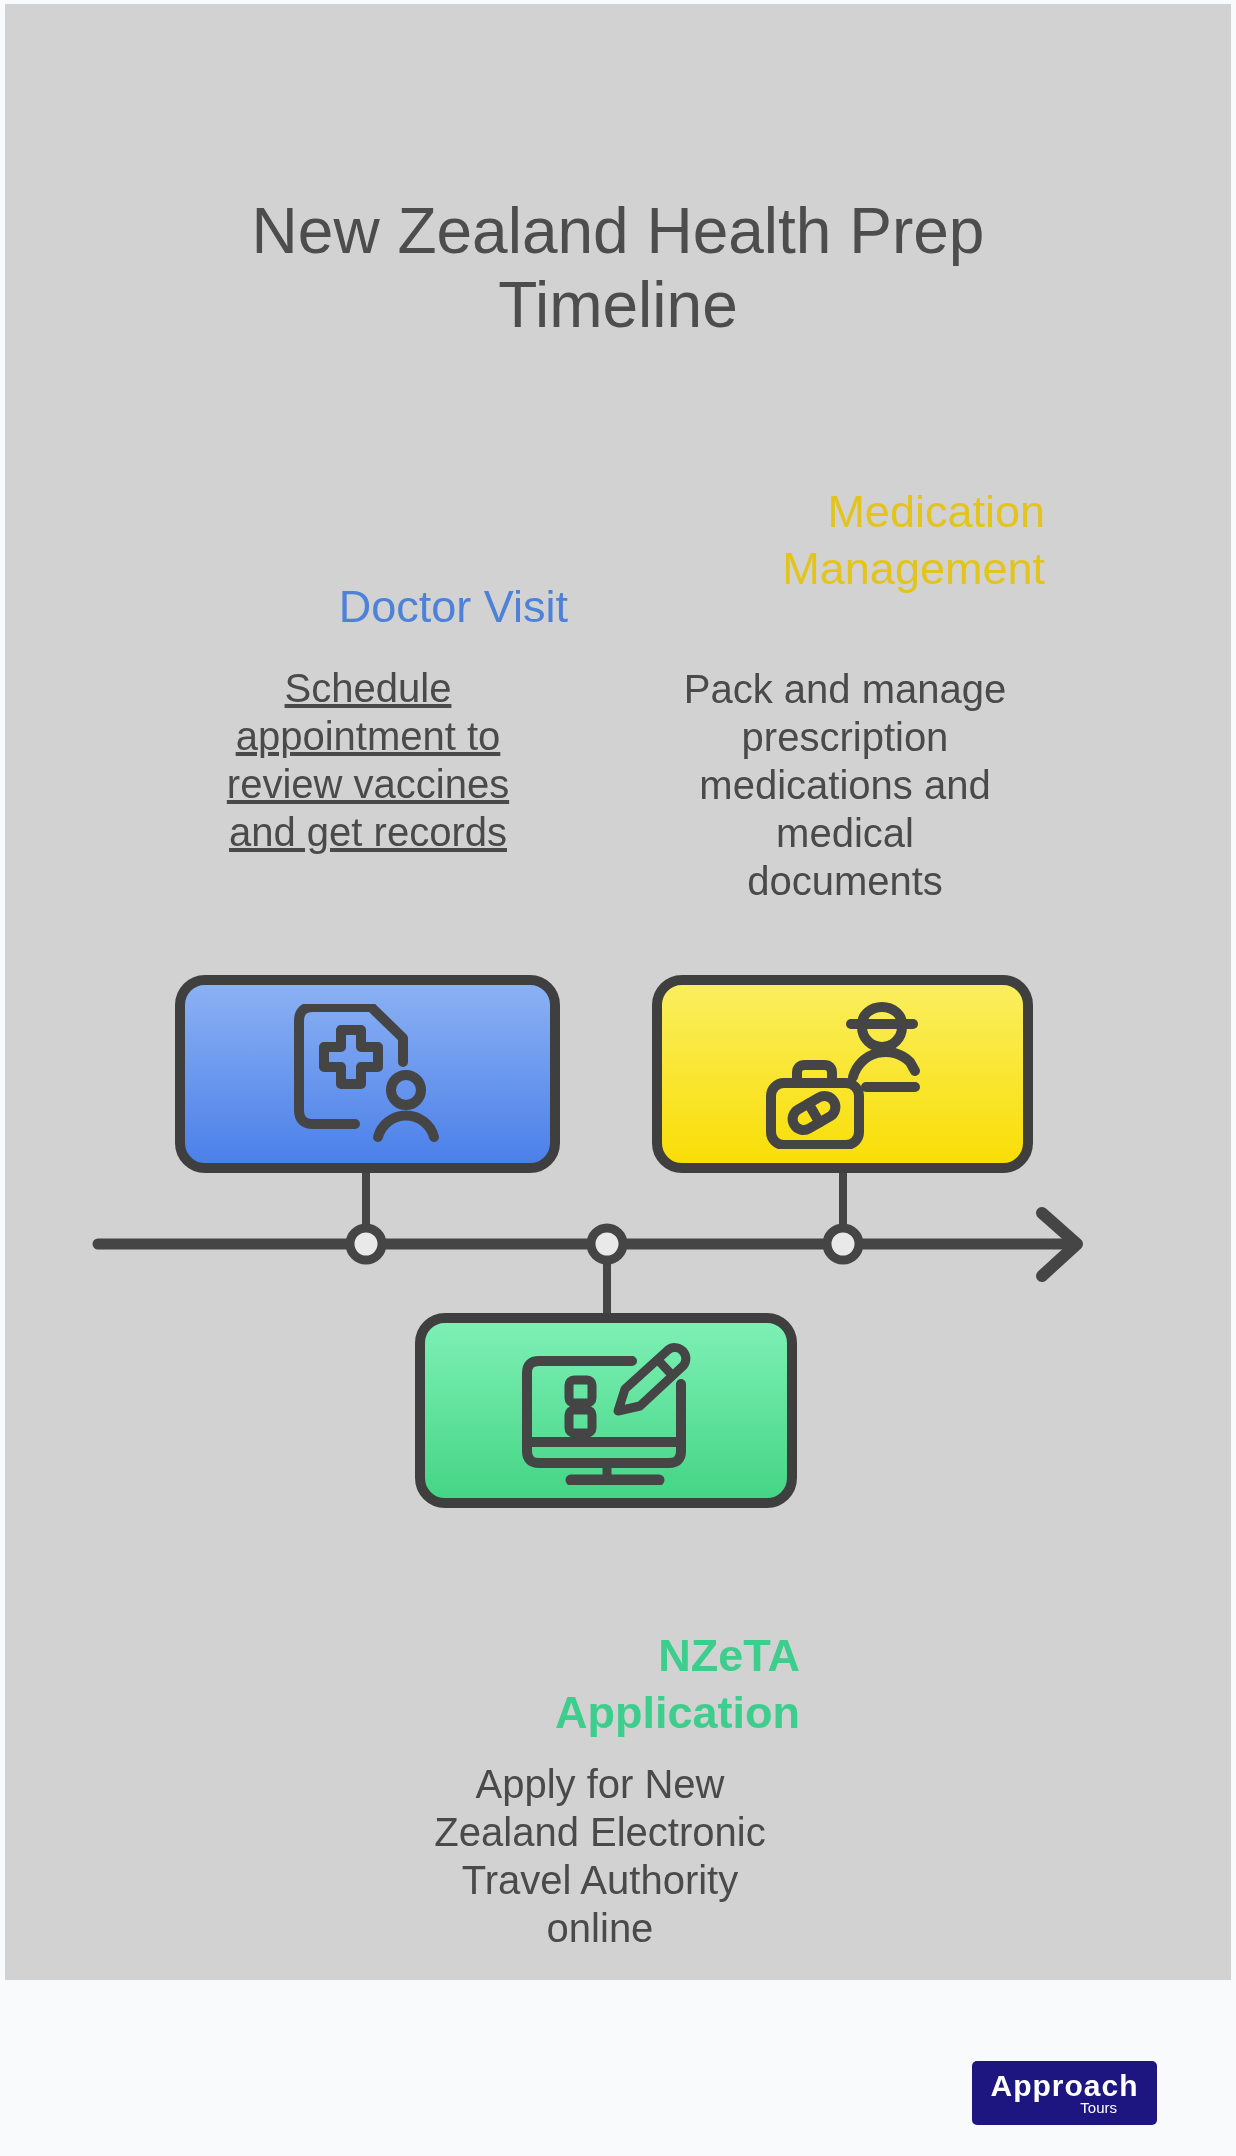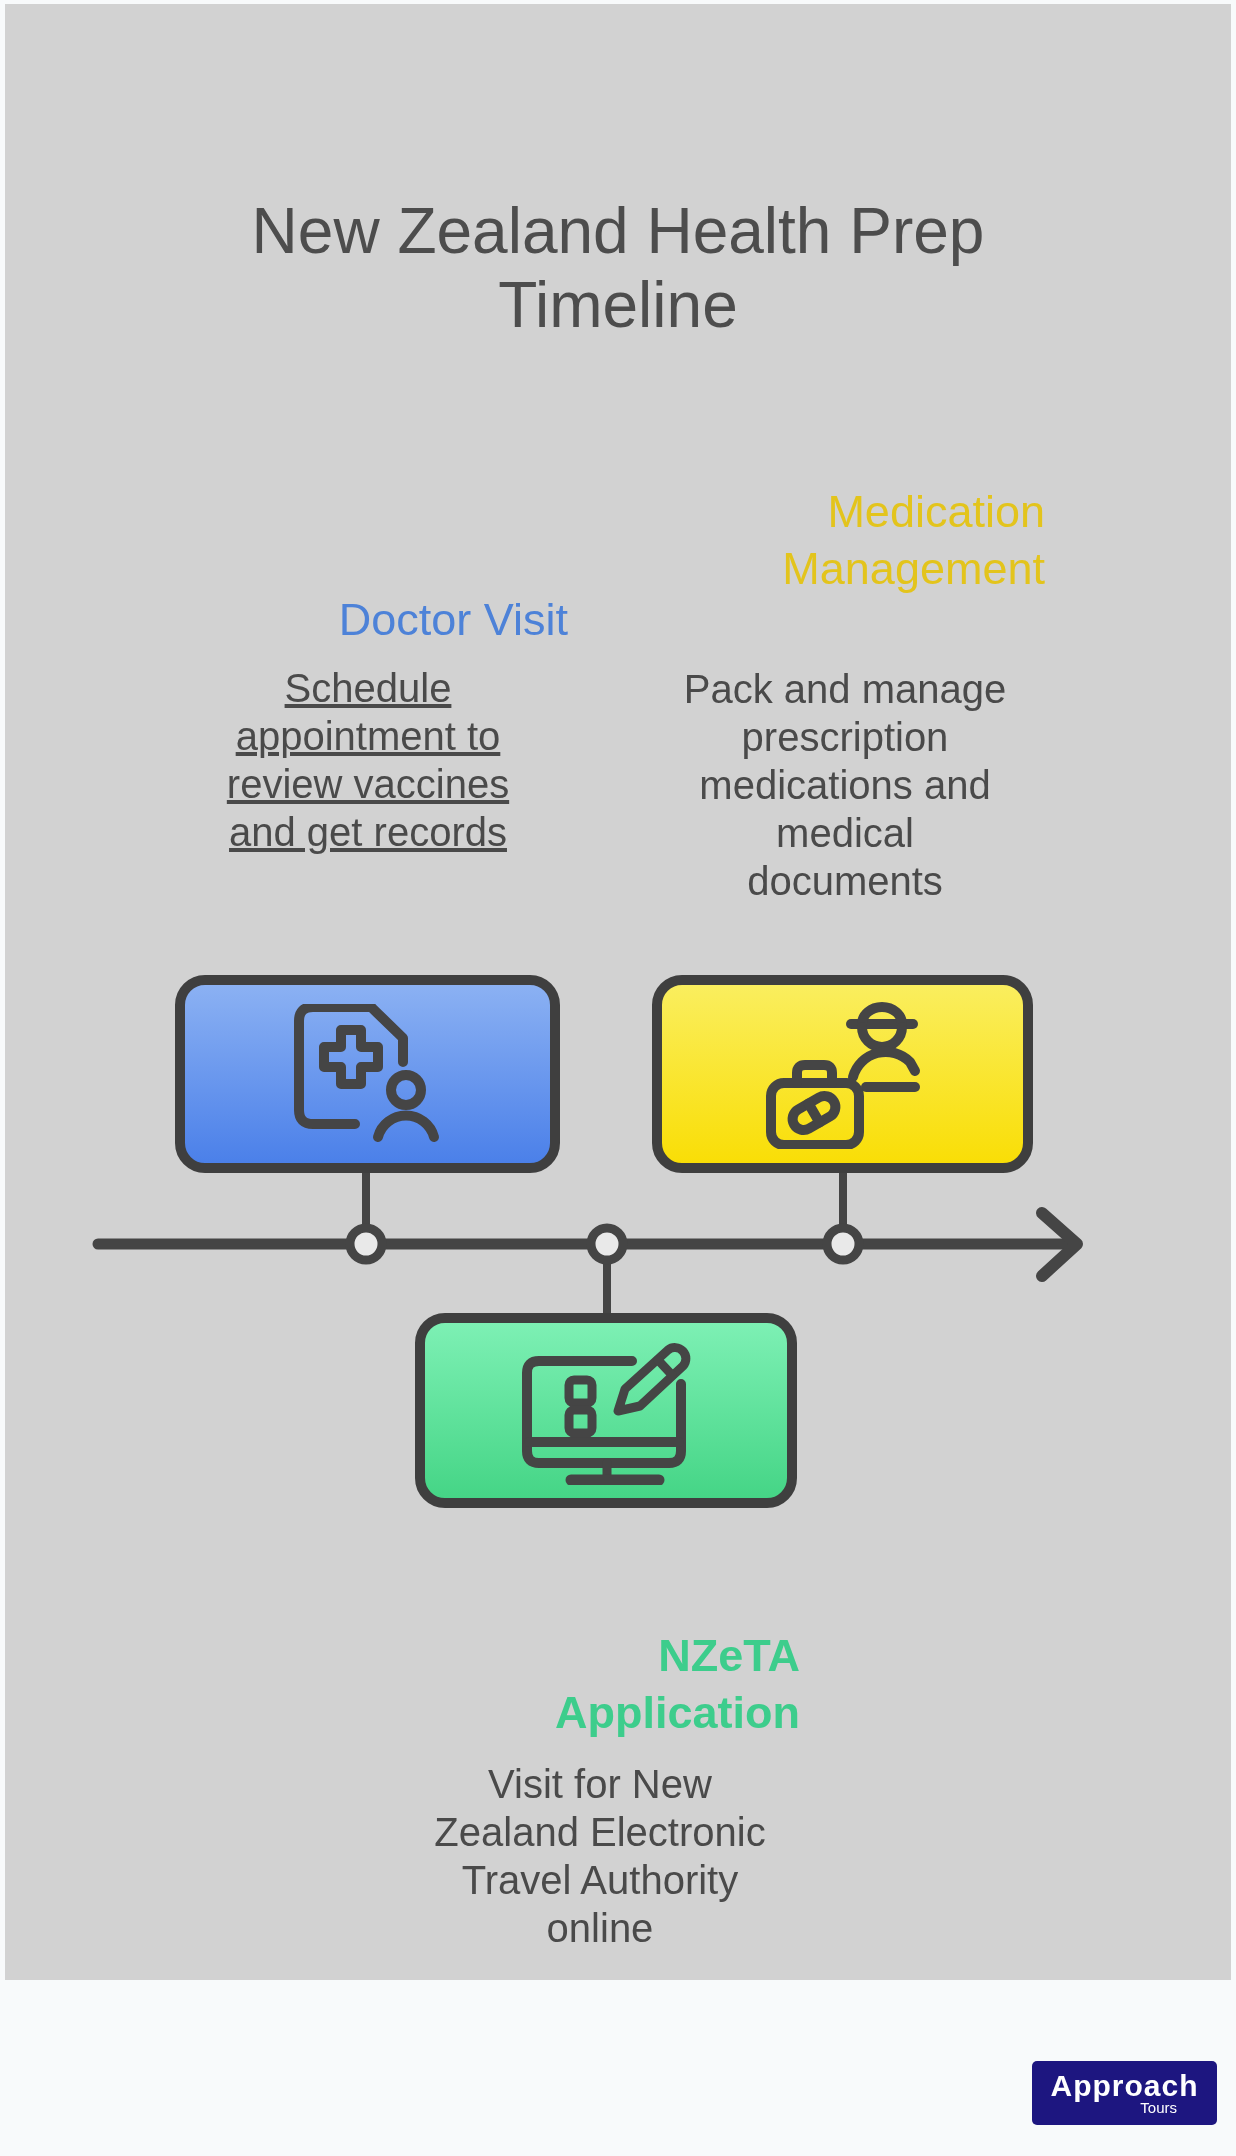--- a/index.html
+++ b/index.html
@@ -52,42 +52,42 @@
     border-radius:30px;
     box-sizing:border-box;
     display:flex;
     align-items:center;
     justify-content:center;
   }
   #card-doctor-visit{ left:175px; top:975px; width:385px; height:198px; }
   #card-medication-management{ left:652px; top:975px; width:381px; height:198px; }
   #card-nzeta-application{ left:415px; top:1313px; width:382px; height:195px; }
 
-  #heading-doctor-visit{ left:168px; top:591px; width:400px; }
+  #heading-doctor-visit{ left:168px; top:578px; width:400px; }
   #desc-doctor-visit{ left:168px; top:664px; width:400px;text-decoration:underline; }
   #heading-medication-management{ left:645px; top:483px; width:400px; }
   #desc-medication-management{ left:645px; top:617px; width:400px;margin-top:48px; }
   #heading-nzeta-application{ left:400px; top:1627px; width:400px; }
   #desc-nzeta-application{ left:385px; top:1760px; width:430px; }
 
   .timeline-svg{
     position:absolute;
     left:0; top:0;
     pointer-events:none;
   }
   .icon-svg path, .icon-svg rect, .icon-svg circle, .icon-svg line{
     fill:none;
     stroke:var(--ink,#454545);
     stroke-width:10;
     stroke-linecap:round;
     stroke-linejoin:round;
   }
   .logo{
     position:absolute;
-    left:1032px; top:2061px;
+    left:972px; top:2061px;
     width:185px; height:64px;
     border-radius:5px;
     display:flex;
     flex-direction:column;
     align-items:center;
     box-sizing:border-box;
     padding-top:11px;
   }
   .logo-brand{
     font-size:30px;
@@ -121,21 +121,21 @@
   <div class="step-heading" id="heading-medication-management" style="color: rgb(227, 196, 28);">Medication
 Management</div>
   <div class="step-desc" id="desc-medication-management">Pack and manage
 prescription
 medications and
 medical
 documents</div>
 
   <div class="step-heading" id="heading-nzeta-application" style="color: rgb(61, 205, 140); font-weight: bold;">NZeTA
 Application</div>
-  <div class="step-desc" id="desc-nzeta-application">Visit for New
+  <div class="step-desc" id="desc-nzeta-application">Apply for New
 Zealand Electronic
 Travel Authority
 online</div>
 
   <svg class="timeline-svg" width="1236" height="2156" viewBox="0 0 1236 2156">
     <path d="M 98,1244 H 1064" stroke="#454545" stroke-width="11" stroke-linecap="round" fill="none"></path>
     <path d="M 1042,1213 L 1077,1244 L 1042,1276" stroke="#454545" stroke-width="12" stroke-linecap="round" stroke-linejoin="round" fill="none"></path>
     <path d="M 366,1166 V 1244" stroke="#454545" stroke-width="8" fill="none"></path>
     <path d="M 843,1166 V 1244" stroke="#454545" stroke-width="8" fill="none"></path>
     <path d="M 607,1244 V 1320" stroke="#454545" stroke-width="8" fill="none"></path>

